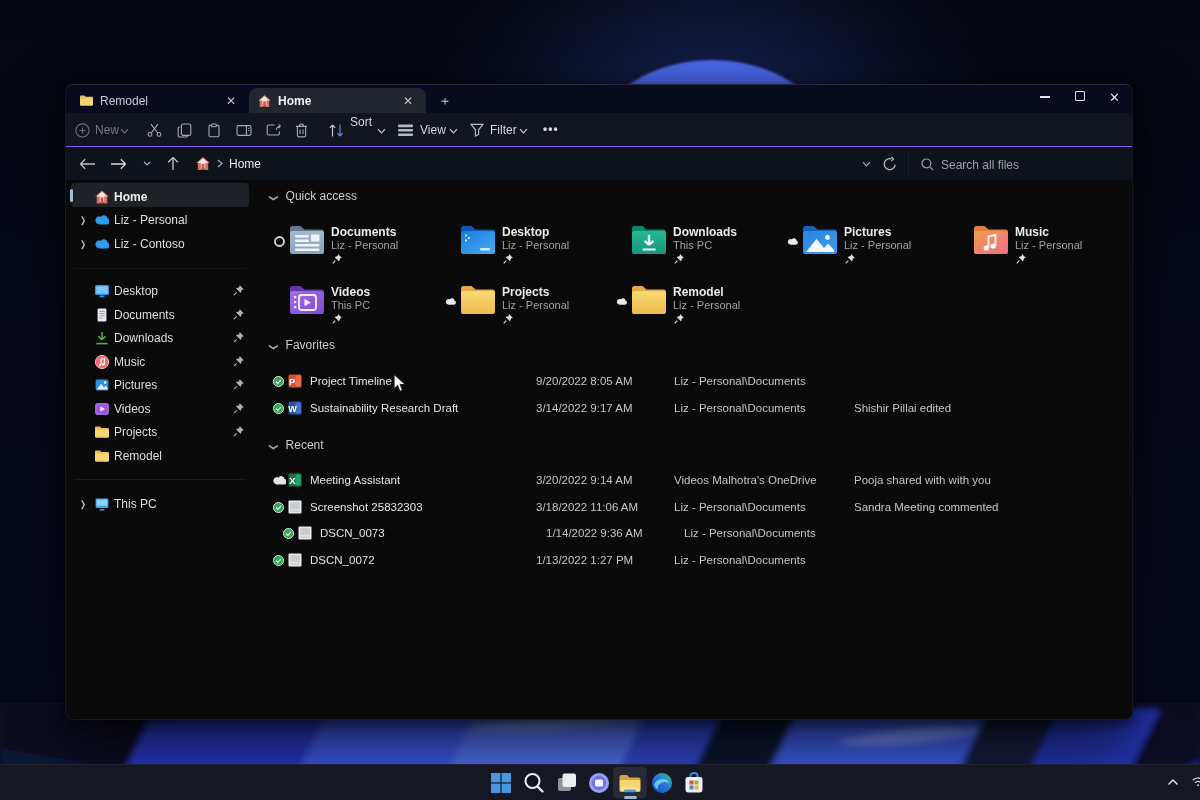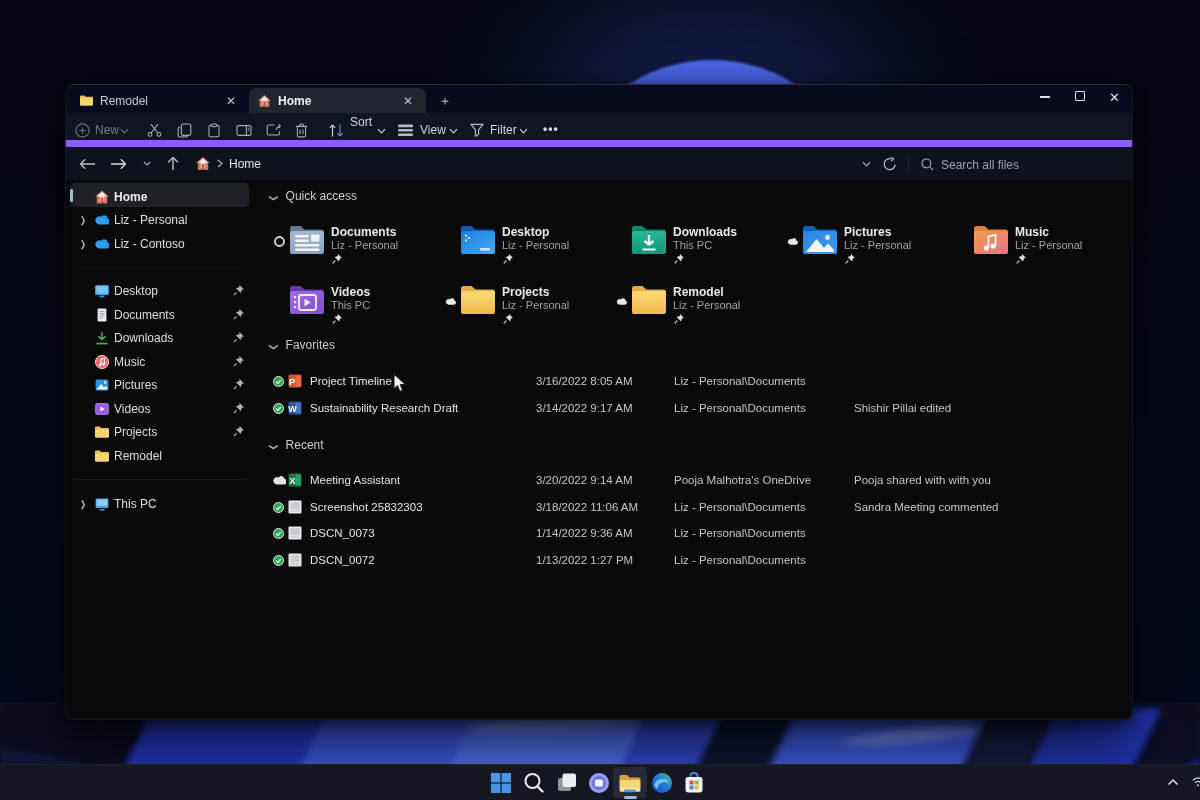--- a/index.html
+++ b/index.html
@@ -17,21 +17,21 @@
 .tab{position:absolute;top:3px;height:25px;font-size:12px;color:#c9ccd2;display:flex;align-items:center}
 .tab .tic{margin-left:9px}
 .tab .tname{margin-left:7px;flex:1}
 .tab .tx{margin-right:10px;color:#c0c3c9;font-size:12px;width:16px;text-align:center}
 #tab1{left:5px;width:178px}
 #tab2{left:183px;width:177px;background:#21252e;border-radius:8px 8px 0 0;color:#f0f1f3;font-weight:bold}
 #tplus{position:absolute;left:366px;top:3px;width:26px;height:25px;color:#cdd0d5;font-size:13px;display:flex;align-items:center;justify-content:center;font-weight:normal}
 #winctl{position:absolute;right:0;top:-2px;height:28px;display:flex;align-items:center;color:#dfe2e6}
 #winctl div{width:35px;text-align:center;font-size:11px}
 
-#toolbar{position:absolute;left:0;top:28px;width:100%;height:34px;background:#11151f;border-bottom:7px solid #8b5cf6}
+#toolbar{position:absolute;left:0;top:28px;width:100%;height:34px;background:#11151f;border-bottom:1px solid #8b5cf6}
 #toolbar .tbi,#toolbar .tbtxt{position:absolute}
 .tbi{display:flex;align-items:center;justify-content:center}
 .tbtxt{font-size:12px;color:#d3d6db}
 #toolbar .dim{opacity:.5}
 
 #addr{position:absolute;left:0;top:62px;width:100%;height:34px;background:#0e121b;display:flex;align-items:center;border-bottom:1px solid #06080e}
 
 #sbody{position:absolute;left:0;top:96px;width:100%;bottom:24px;background:#0a0a0b}
 #side{position:absolute;left:0;top:0;width:188px;height:100%}
 #main{position:absolute;left:188px;top:0;right:0;height:100%}
@@ -603,21 +603,21 @@
         <svg class="fst" viewBox="0 0 12 12">
               <circle cx="6" cy="6" r="5.5" fill="#30a852" stroke="#eef2ee" stroke-width="1"></circle>
               <path d="M3.4 6.2 L5.2 8 L8.6 4.4" stroke="#fff" stroke-width="1.3" fill="none"></path>
             </svg>
         <svg class="ftyp" viewBox="0 0 14 14">
               <rect x="0.5" y="0.5" width="13" height="13" rx="1.6" fill="#d35230"></rect>
               <rect x="7.5" y="1.5" width="5.5" height="11" rx="1" fill="#ed6c47"></rect>
               <text x="4.2" y="10.6" font-size="9.5" font-weight="bold" fill="#fff" font-family="Liberation Sans" text-anchor="middle">P</text>
             </svg>
         <span class="fnm">Project Timeline</span>
-            <span class="fdt">3/16/2022 8:05 AM</span>
+            <span class="fdt">9/20/2022 8:05 AM</span>
             <span class="flc">Liz - Personal\Documents</span>
       </div>
       <div class="frow" style="left:0;top:215px;width:100%">
         <svg class="fst" viewBox="0 0 12 12">
               <circle cx="6" cy="6" r="5.5" fill="#30a852" stroke="#eef2ee" stroke-width="1"></circle>
               <path d="M3.4 6.2 L5.2 8 L8.6 4.4" stroke="#fff" stroke-width="1.3" fill="none"></path>
             </svg>
         <svg class="ftyp" viewBox="0 0 14 14">
               <rect x="0.5" y="0.5" width="13" height="13" rx="1.6" fill="#2b5797"></rect>
               <rect x="7.5" y="1.5" width="5.5" height="11" rx="1" fill="#4472c4"></rect>
@@ -634,39 +634,39 @@
         <svg class="fst" style="width:13px" viewBox="0 0 13 9">
               <path d="M4 8.5 a3.7 3.7 0 1 1 1.7-7 a3.2 3.2 0 0 1 5.8 1.6 a2.7 2.7 0 0 1-.5 5.4 Z" fill="#dfe3e8"></path>
             </svg>
         <svg class="ftyp" viewBox="0 0 14 14">
               <rect x="0.5" y="0.5" width="13" height="13" rx="1.6" fill="#1e7145"></rect>
               <rect x="7.5" y="1.5" width="5.5" height="11" rx="1" fill="#21a366"></rect>
               <text x="4.4" y="10.6" font-size="9.5" font-weight="bold" fill="#fff" font-family="Liberation Sans" text-anchor="middle">X</text>
             </svg>
         <span class="fnm">Meeting Assistant</span>
             <span class="fdt">3/20/2022 9:14 AM</span>
-            <span class="flc">Pooja Malhotra's OneDrive</span>
+            <span class="flc">Videos Malhotra's OneDrive</span>
             <span class="fac">Pooja shared with with you</span>
       </div>
       <div class="frow" style="left:0;top:314px;width:100%">
         <svg class="fst" viewBox="0 0 12 12">
               <circle cx="6" cy="6" r="5.5" fill="#30a852" stroke="#eef2ee" stroke-width="1"></circle>
               <path d="M3.4 6.2 L5.2 8 L8.6 4.4" stroke="#fff" stroke-width="1.3" fill="none"></path>
             </svg>
         <svg class="ftyp" viewBox="0 0 14 14">
               <rect x="0.5" y="0.5" width="13" height="13" rx="1" fill="#e8eaec"></rect>
               <rect x="2.2" y="2.2" width="9.6" height="7" fill="#c9cdd2"></rect>
               <rect x="2.2" y="10.2" width="9.6" height="1.6" fill="#c9cdd2"></rect>
             </svg>
         <span class="fnm">Screenshot 25832303</span>
             <span class="fdt">3/18/2022 11:06 AM</span>
             <span class="flc">Liz - Personal\Documents</span>
             <span class="fac">Sandra Meeting commented</span>
       </div>
-      <div class="frow" style="left:0;top:340px;width:100%">
+      <div class="frow" style="left:10px;top:340px;width:100%">
         <svg class="fst" viewBox="0 0 12 12">
               <circle cx="6" cy="6" r="5.5" fill="#30a852" stroke="#eef2ee" stroke-width="1"></circle>
               <path d="M3.4 6.2 L5.2 8 L8.6 4.4" stroke="#fff" stroke-width="1.3" fill="none"></path>
             </svg>
         <svg class="ftyp" viewBox="0 0 14 14">
               <rect x="0.5" y="0.5" width="13" height="13" rx="1" fill="#e8eaec"></rect>
               <rect x="2.2" y="2.2" width="9.6" height="7" fill="#c9cdd2"></rect>
               <rect x="2.2" y="10.2" width="9.6" height="1.6" fill="#c9cdd2"></rect>
             </svg>
         <span class="fnm">DSCN_0073</span>

